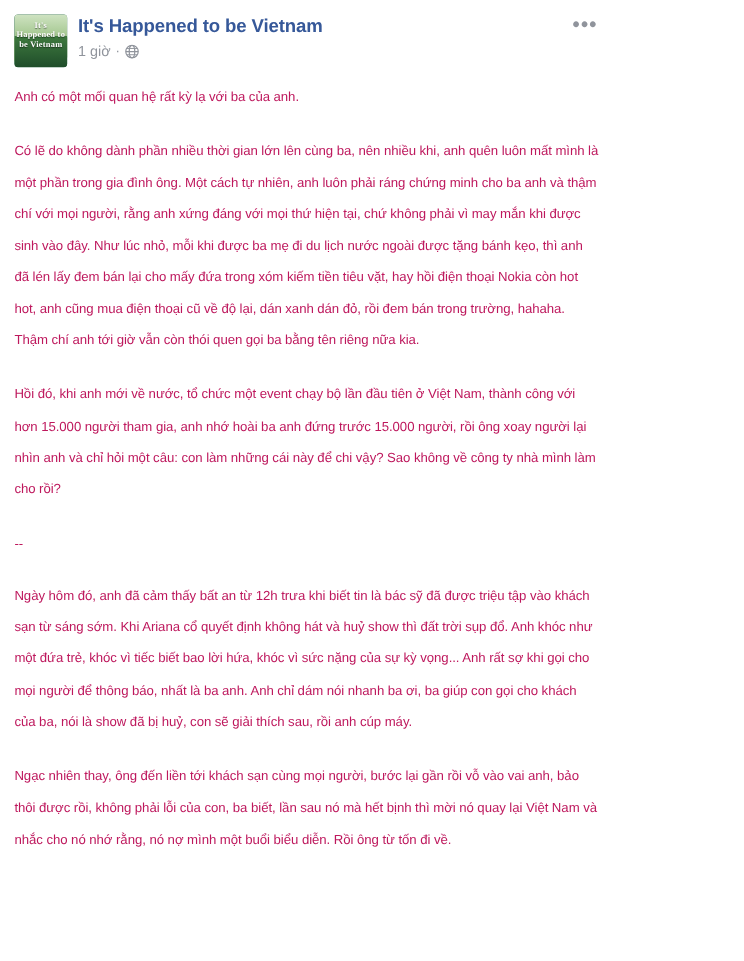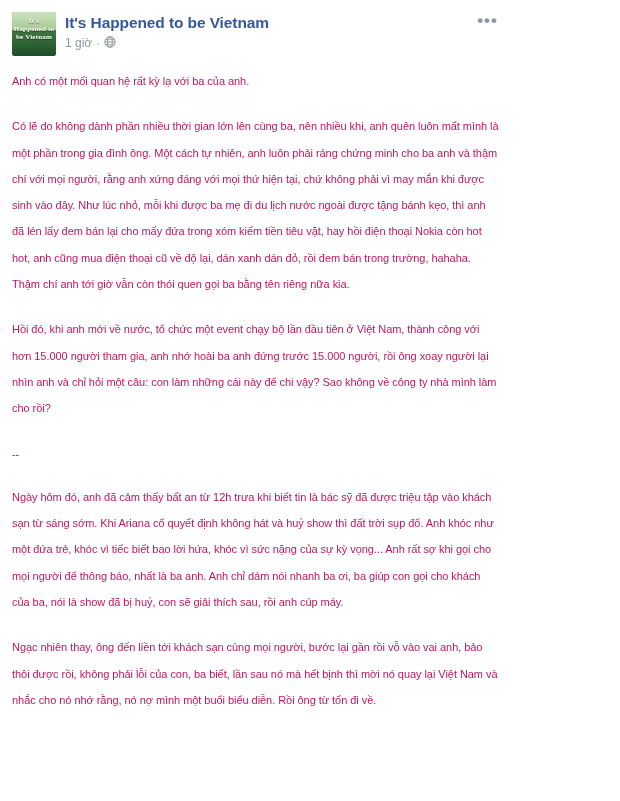--- a/index.html
+++ b/index.html
@@ -77,21 +77,21 @@
   }
   .page-name {
     font-size: 15.5px;
     font-weight: bold;
     color: #365899;
     line-height: 19px;
     letter-spacing: -.1px;
   }
   .meta-row {
     display: flex;
-    align-items: flex-start;
+    align-items: center;
     margin-top: 4px;
     font-size: 12px;
     color: #90949c;
     line-height: 14px;
   }
   .meta-row .timestamp { color: #90949c; }
   .meta-dot {
     margin: 0 4px;
     color: #90949c;
     font-size: 11px;

